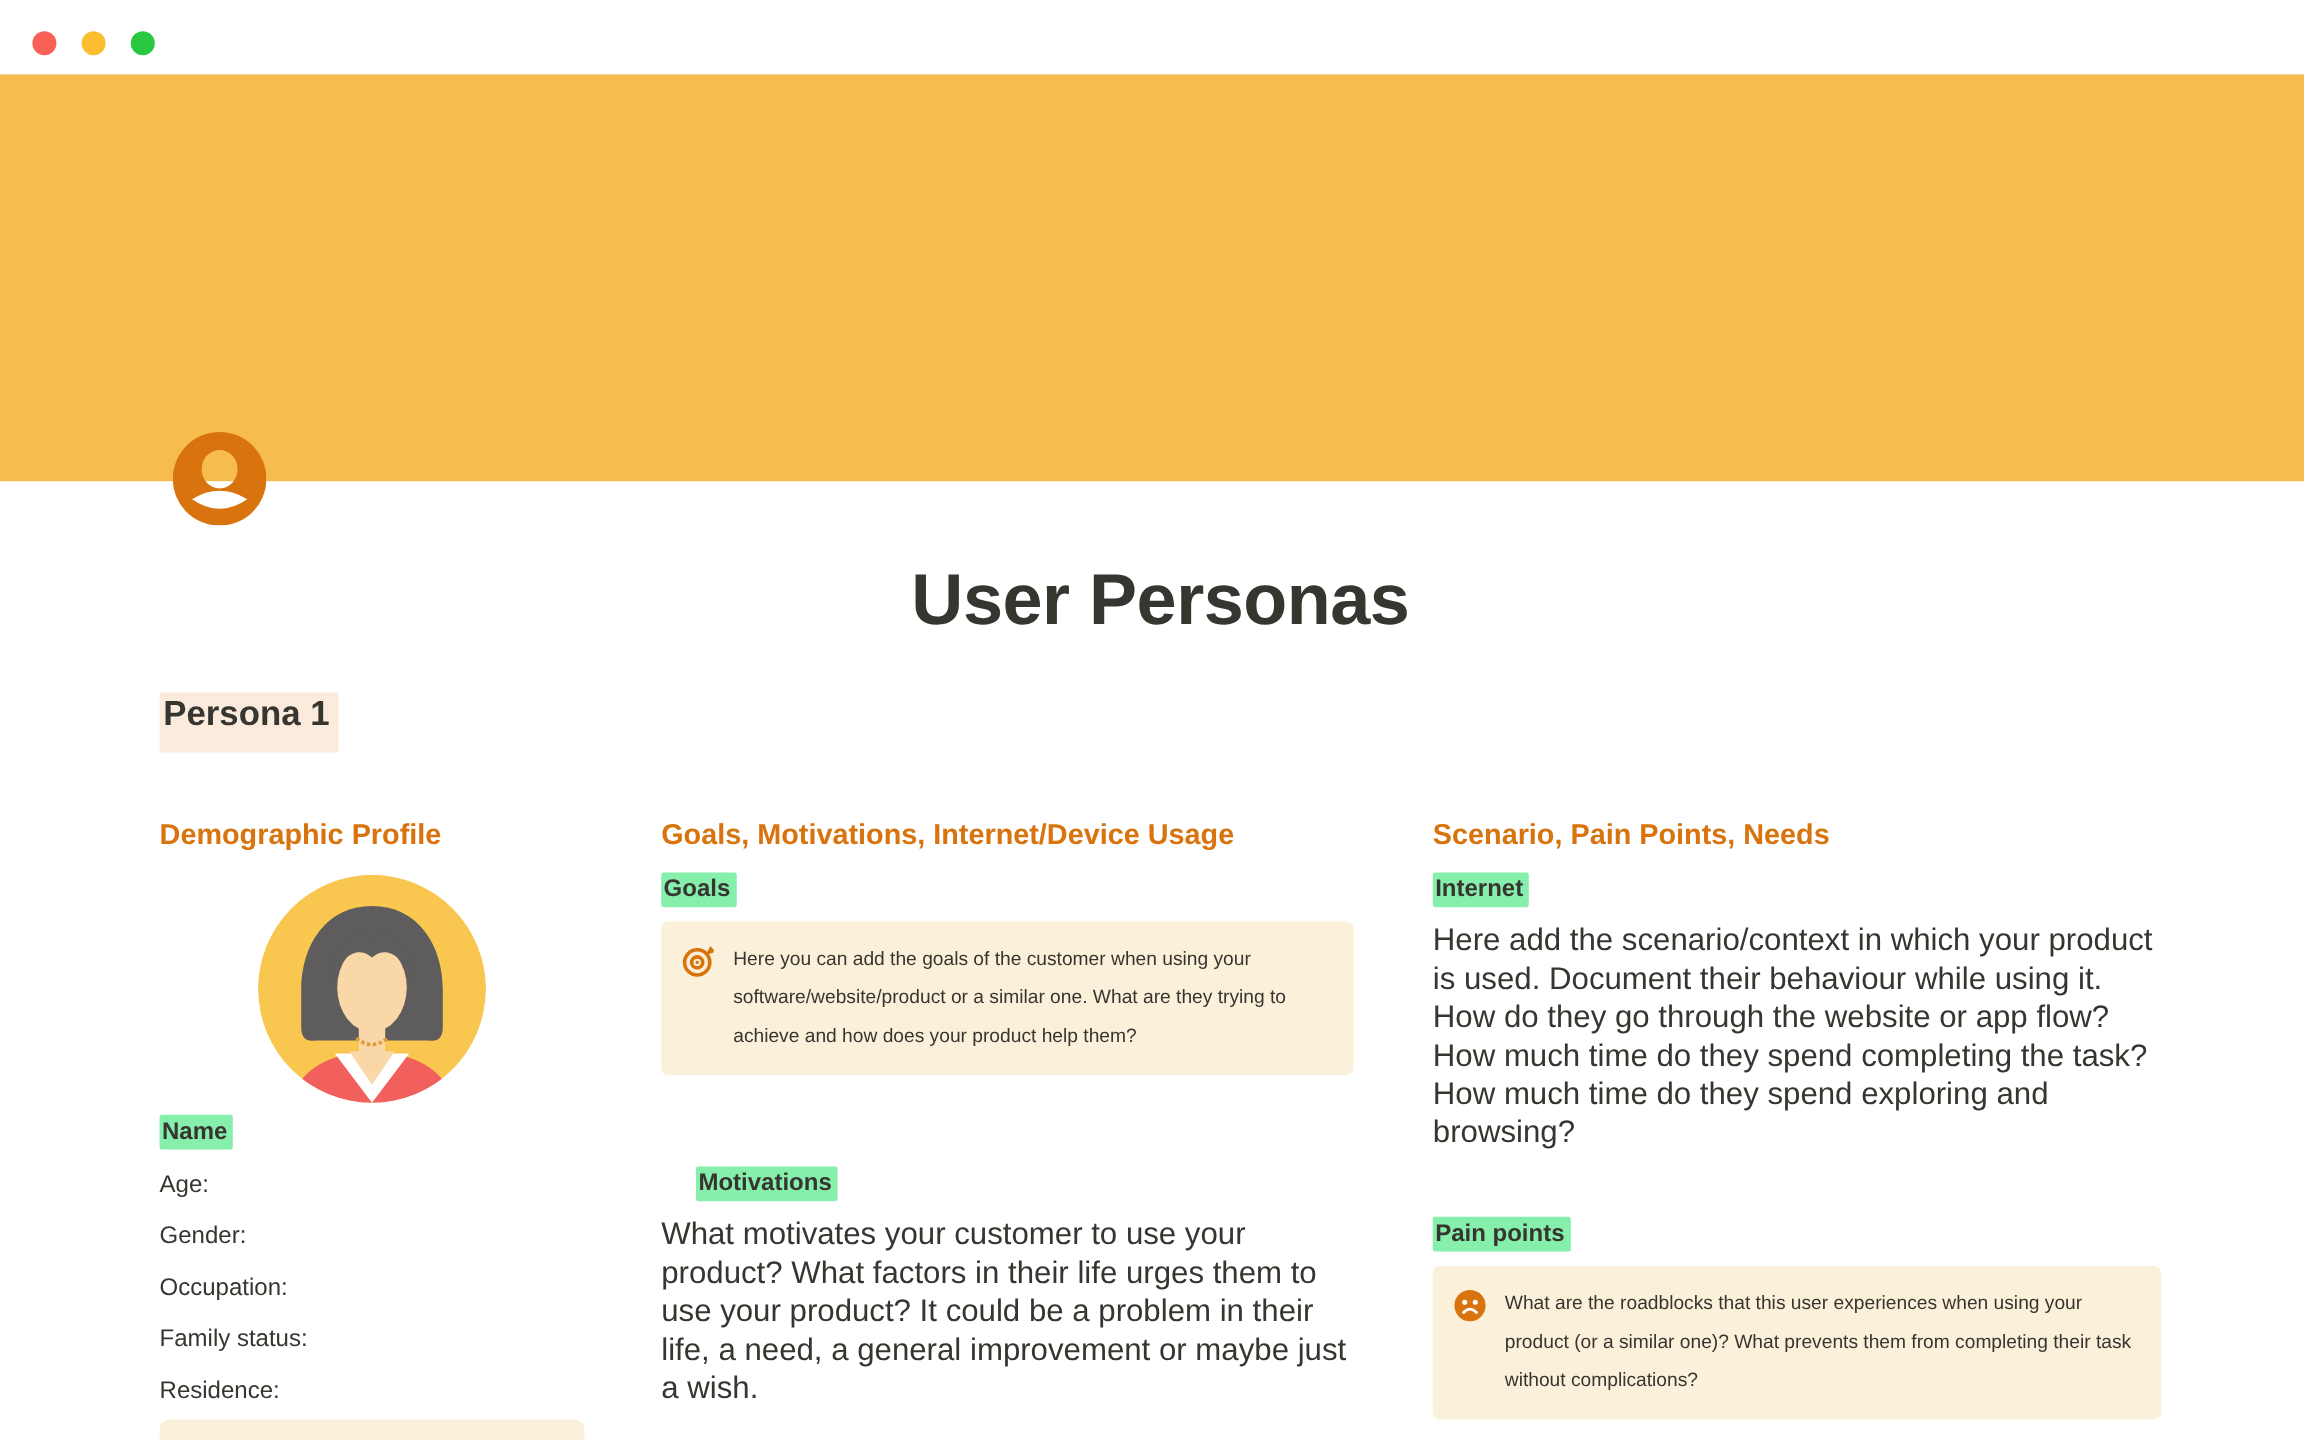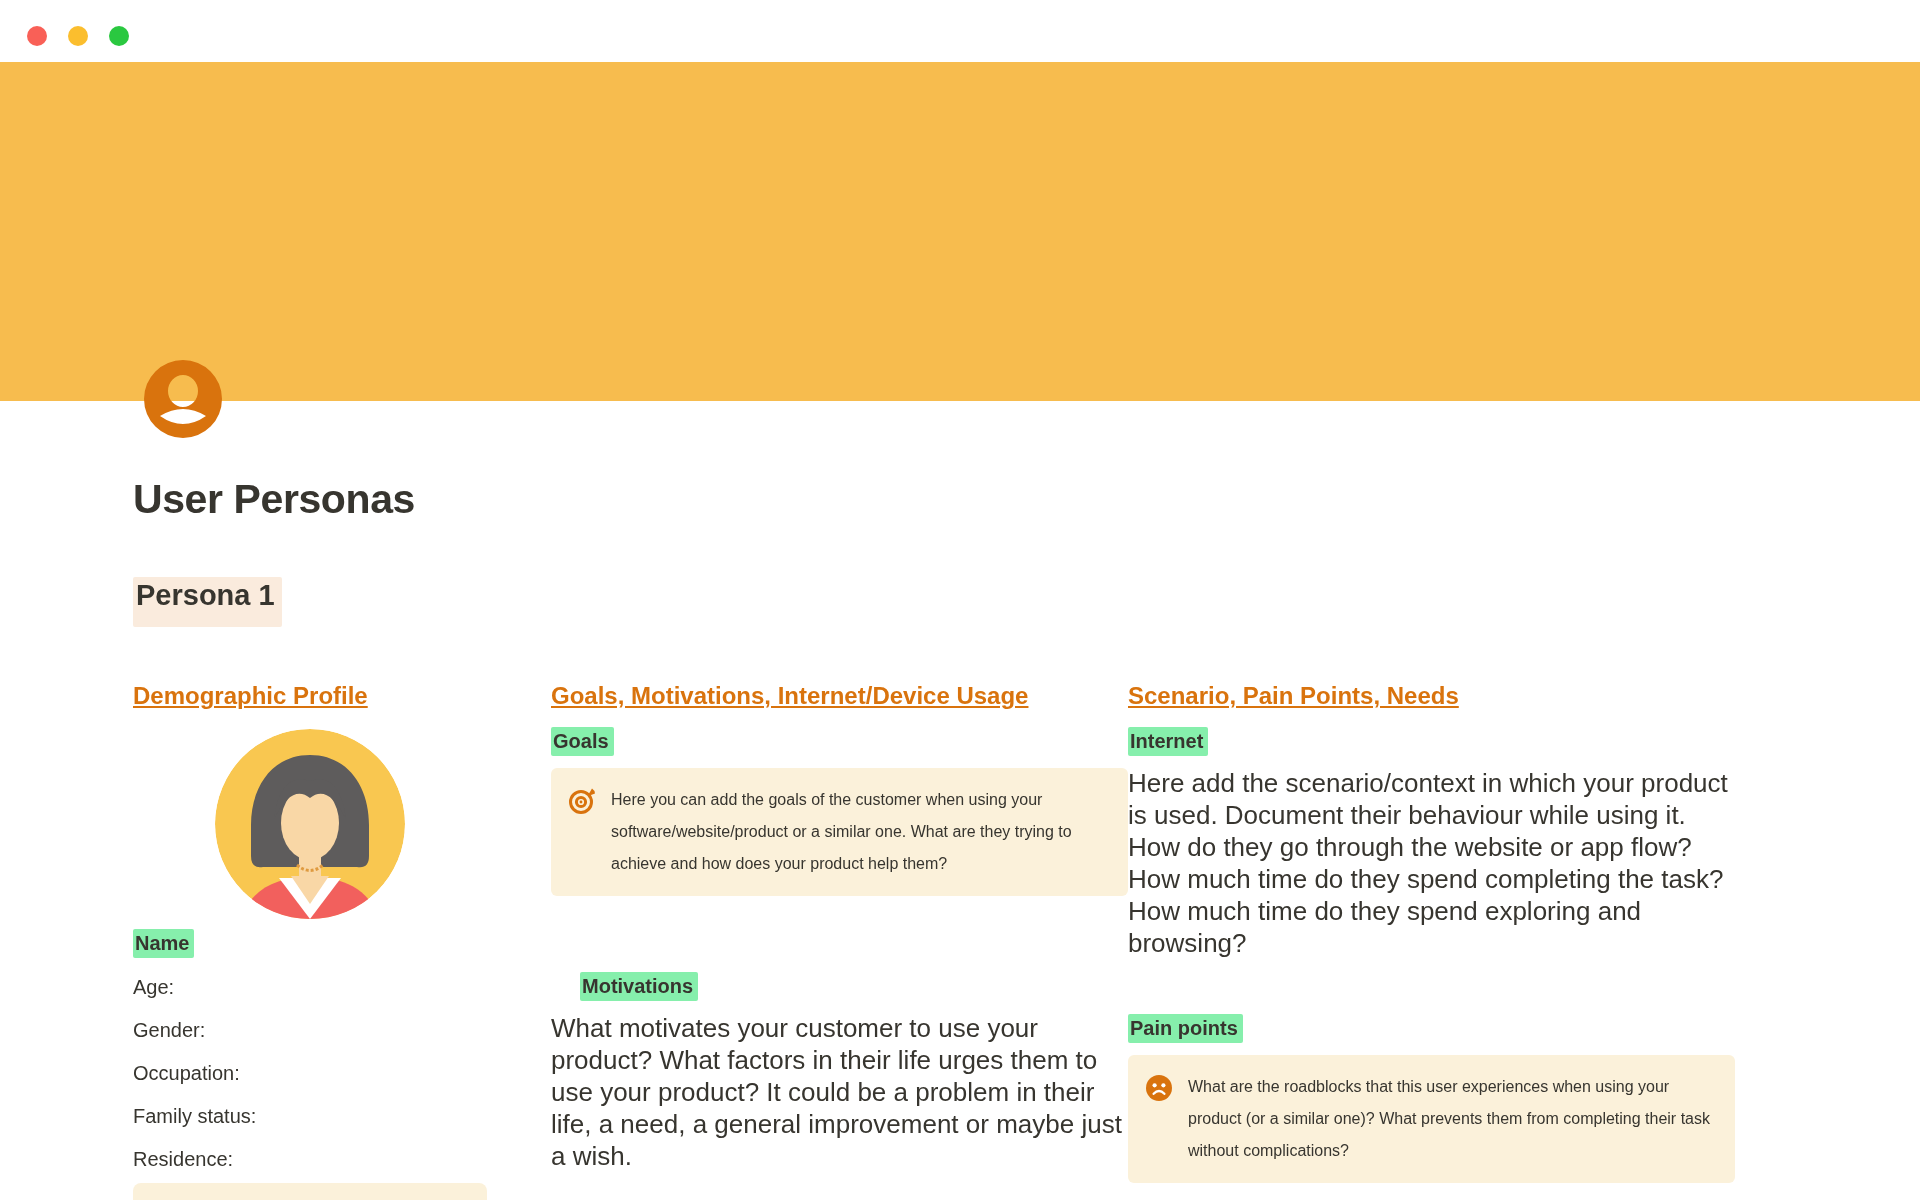--- a/index.html
+++ b/index.html
@@ -15,31 +15,31 @@
   .dot.max{left:109px;background:#2ac840;}
 
   
   .banner{position:absolute;left:0;top:62px;width:100%;height:339px;background:#f7bc4e;}
 
   
   .page-icon{position:absolute;left:144px;top:360px;width:78px;height:78px;}
 
   
   .content{position:absolute;left:133px;top:401px;width:1668px;}
-  h1.page-title{margin:69px 0 0 0;font-size:41px;line-height:59px;font-weight:700;
-                letter-spacing:-0.4px;color:#37352f;}
+  h1.page-title{margin:69px 0 0 0;font-size:60px;line-height:59px;font-weight:700;
+                letter-spacing:-0.4px;color:#37352f;text-align:center;}
   .h2-highlight{display:inline-block;margin-top:48px;font-size:29px;line-height:30px;
                 font-weight:700;background:#faebdd;padding:3px 7px 17px 3px;border-radius:2px;}
 
   .columns{display:flex;margin-top:52px;align-items:flex-start;}
   .col1{width:354px;}
   .col2{width:577px;margin-left:64px;}
-  .col3{width:607px;}
+  .col3{width:607px;margin-left:66px;}
 
-  h3.col-heading{margin:0;font-size:24px;line-height:33px;font-weight:700;color:#d9730d;text-decoration:underline;}
+  h3.col-heading{margin:0;font-size:24px;line-height:33px;font-weight:700;color:#d9730d;}
 
   .label{display:inline-block;font-size:20px;line-height:28px;font-weight:700;
          background:#86efac;padding:0 5px 1px 2px;border-radius:2px;}
   .mt16{margin-top:15px;}
   .col2 .label-motivations{margin-top:76px;padding-left:29px;}
   .col3 .label-pain{margin-top:55px;}
 
   .para{font-size:26px;line-height:32px;margin-top:11px;}
 
   .callout{display:flex;margin-top:12px;background:#fbf1da;border-radius:6px;

